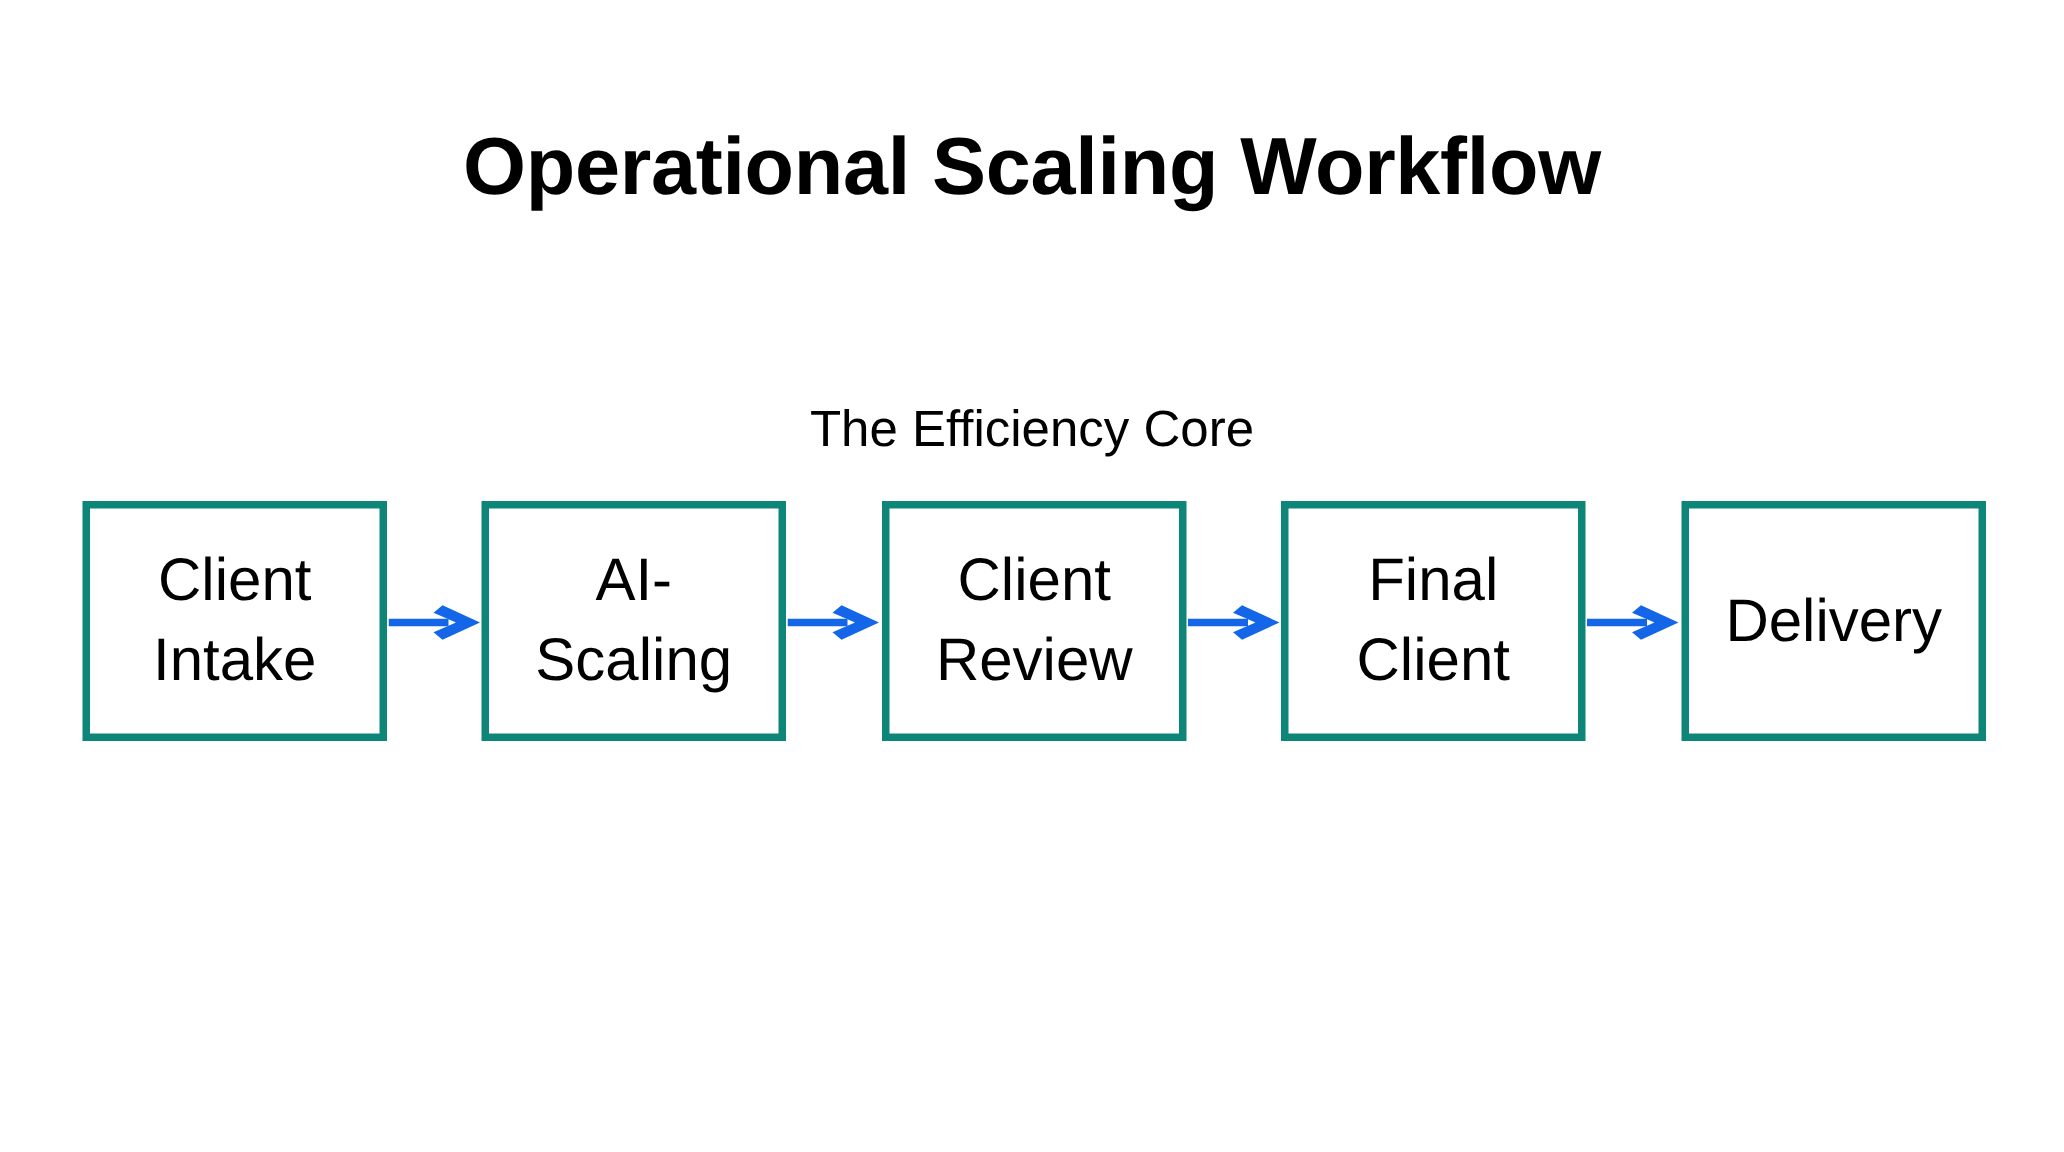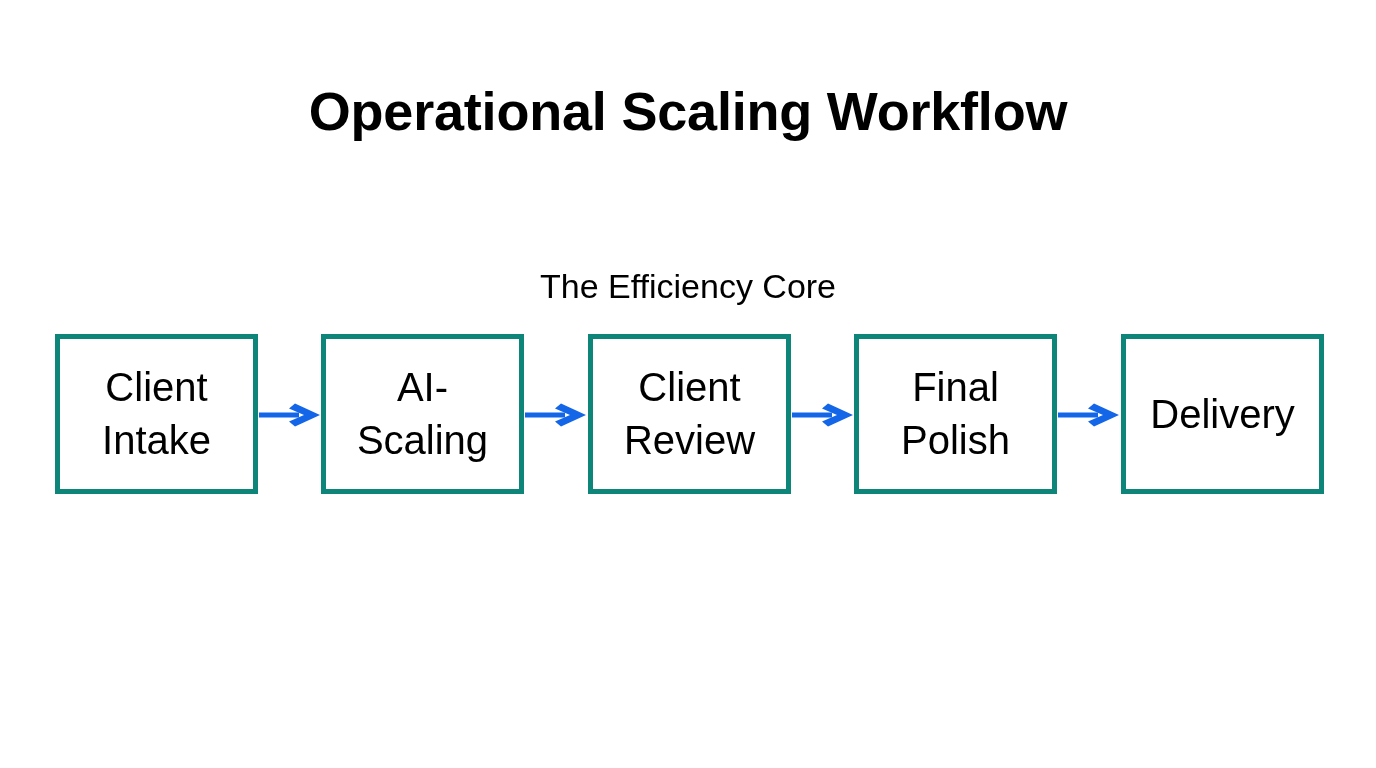--- a/index.html
+++ b/index.html
@@ -146,21 +146,21 @@
 
     <div class="arrow a2">
       <svg width="62" height="24" viewBox="0 0 62 24" aria-hidden="true">
         <path d="M0 9.5 H40 V14.5 H0 Z" fill="#1366e8"></path>
         <path d="M36 0.5 L61 12 L36 23.5 L30 18.5 L45 12 L30 5.5 Z" fill="#1366e8"></path>
       </svg>
     </div>
 
     <div class="node n3">
       <span class="node-label">Final
-Polish</span>
+Client</span>
     </div>
 
     <div class="arrow a3">
       <svg width="62" height="24" viewBox="0 0 62 24" aria-hidden="true">
         <path d="M0 9.5 H40 V14.5 H0 Z" fill="#1366e8"></path>
         <path d="M36 0.5 L61 12 L36 23.5 L30 18.5 L45 12 L30 5.5 Z" fill="#1366e8"></path>
       </svg>
     </div>
 
     <div class="node n4">

